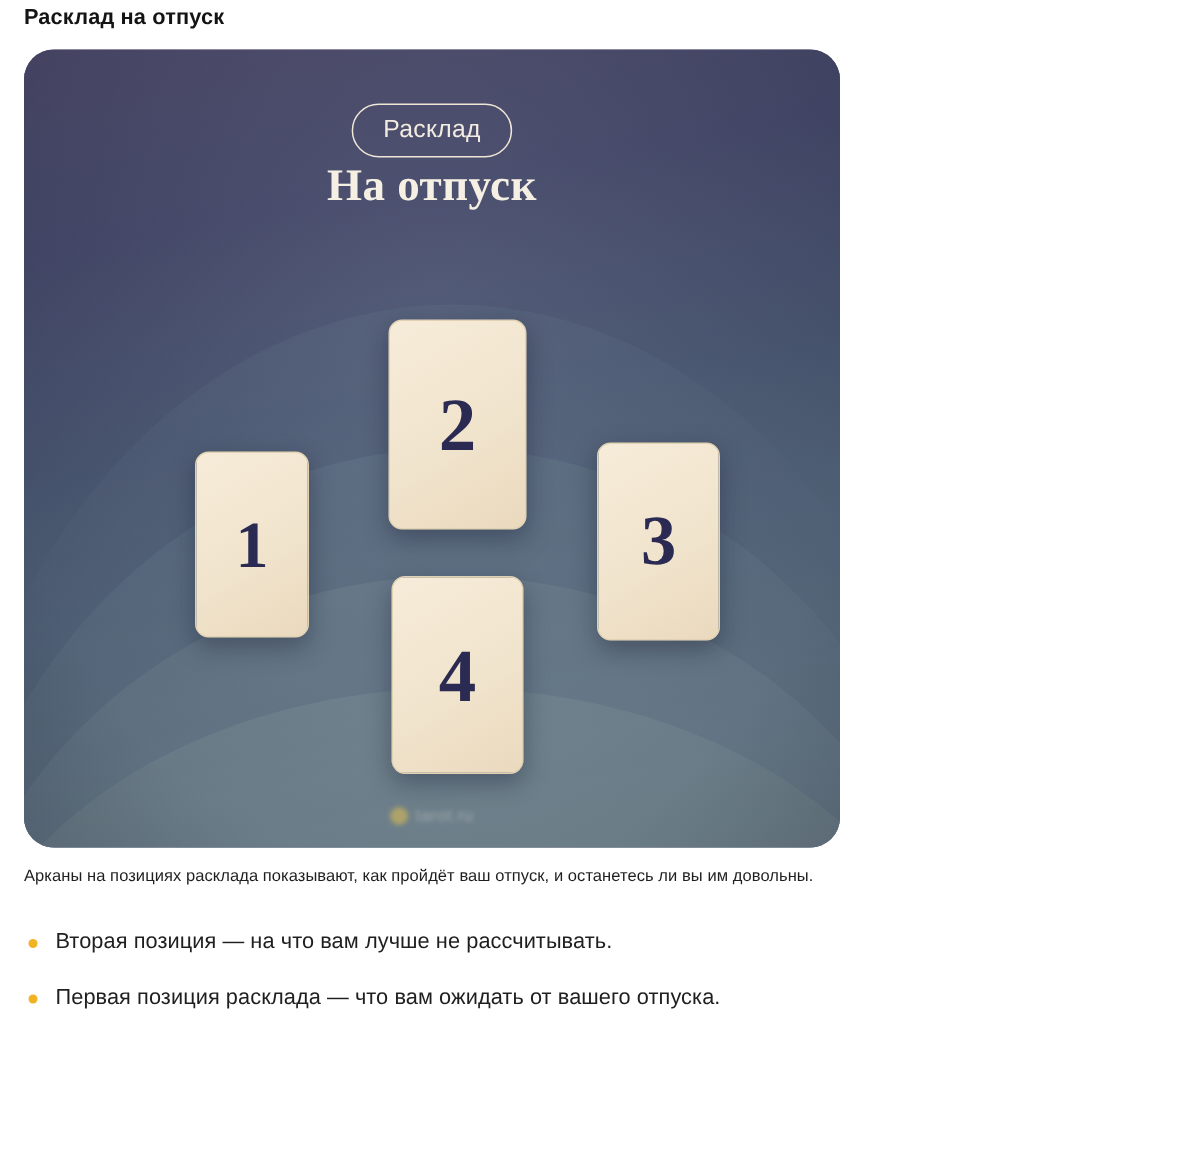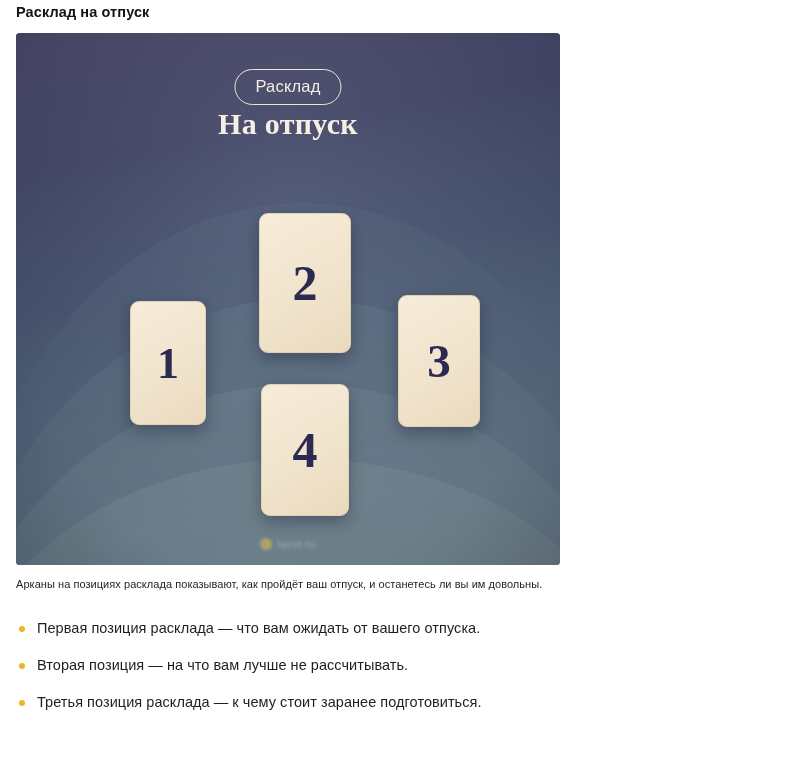--- a/index.html
+++ b/index.html
@@ -32,21 +32,21 @@
     text-align: right;
   }
 
   
   .spread-image {
     position: absolute;
     left: 16px;
     top: 33px;
     width: 544px;
     height: 532px;
-    border-radius: 4px;
+    border-radius: 20px;
     overflow: hidden;
     background: #4a4b69;
   }
   .bg-layer {
     position: absolute;
     inset: 0;
     background: linear-gradient(170deg, #4c4a6a 0%, #464a6b 22%, #4a5873 45%, #5a6f81 70%, #6d8490 88%, #7b8f96 100%);
   }
   .bg-wave {
     position: absolute;
@@ -195,18 +195,17 @@
 
     <div class="watermark">
       <span class="dot"></span>
       <span class="wm-text">tarot.ru</span>
     </div>
   </div>
 
   <div class="lead">Арканы на позициях расклада показывают, как пройдёт ваш отпуск, и останетесь ли вы им довольны.</div>
 
   <ul class="bullet-list">
+    <li>Вторая позиция — на что вам лучше не рассчитывать.</li>
     <li>Первая позиция расклада — что вам ожидать от вашего отпуска.</li>
-    <li>Вторая позиция — на что вам лучше не рассчитывать.</li>
-    <li>Третья позиция расклада — к чему стоит заранее подготовиться.</li>
   </ul>
 
 </div>
 
 </body></html>

